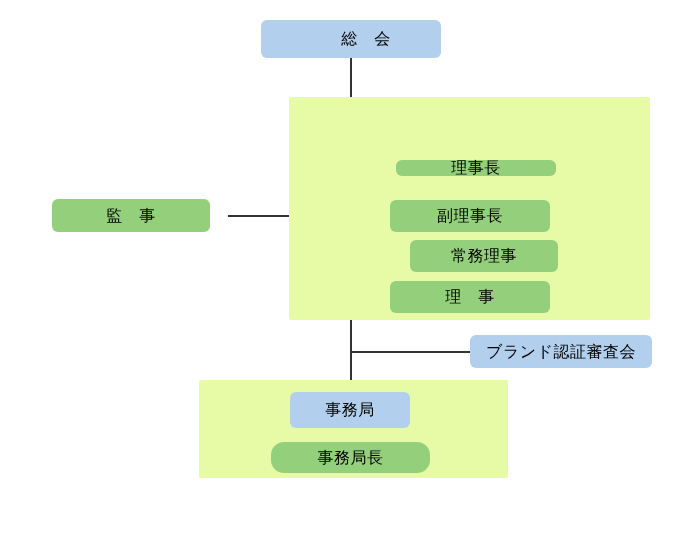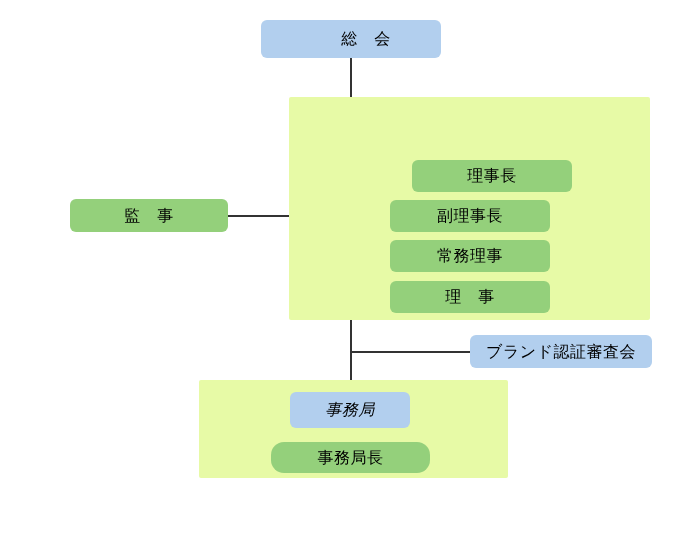--- a/index.html
+++ b/index.html
@@ -60,34 +60,34 @@
   <div class="line v" style="left:350px; top:58px; height:40px;"></div>
 
   <div class="line h" style="left:228px; top:215px; width:62px;"></div>
 
   <div class="line v" style="left:350px; top:320px; height:61px;"></div>
 
   <div class="line h" style="left:350px; top:351px; width:121px;"></div>
 
   <div class="node blue" style="left:261px; top:20px; width:180px; height:38px;padding-left:30px;">総　会</div>
 
-  <div class="node green" style="left:70px; top:199px; width:158px; height:33px;">監　事</div>
+  <div class="node green" style="left:52px; top:199px; width:158px; height:33px;">監　事</div>
 
   <div class="panel" style="left:289px; top:97px; width:361px; height:223px;"></div>
 
 
-  <div class="node green" style="left:412px; top:160px; width:160px; height:32px;">理事長</div>
+  <div class="node green" style="left:396px; top:160px; width:160px; height:16px;">理事長</div>
 
   <div class="node green" style="left:390px; top:200px; width:160px; height:32px;">副理事長</div>
 
-  <div class="node green" style="left:390px; top:240px; width:160px; height:32px;">常務理事</div>
+  <div class="node green" style="left:410px; top:240px; width:148px; height:32px;">常務理事</div>
 
   <div class="node green" style="left:390px; top:281px; width:160px; height:32px;">理　事</div>
 
   <div class="node blue" style="left:470px; top:335px; width:182px; height:33px;">ブランド認証審査会</div>
 
   <div class="panel" style="left:199px; top:380px; width:309px; height:98px;"></div>
 
-  <div class="node blue" style="left:290px; top:392px; width:120px; height:36px;font-style:italic;">事務局</div>
+  <div class="node blue" style="left:290px; top:392px; width:120px; height:36px;">事務局</div>
 
   <div class="node green" style="left:271px; top:442px; width:159px; height:31px;border-radius:13px;">事務局長</div>
 
 </div>
 
 </body></html>

